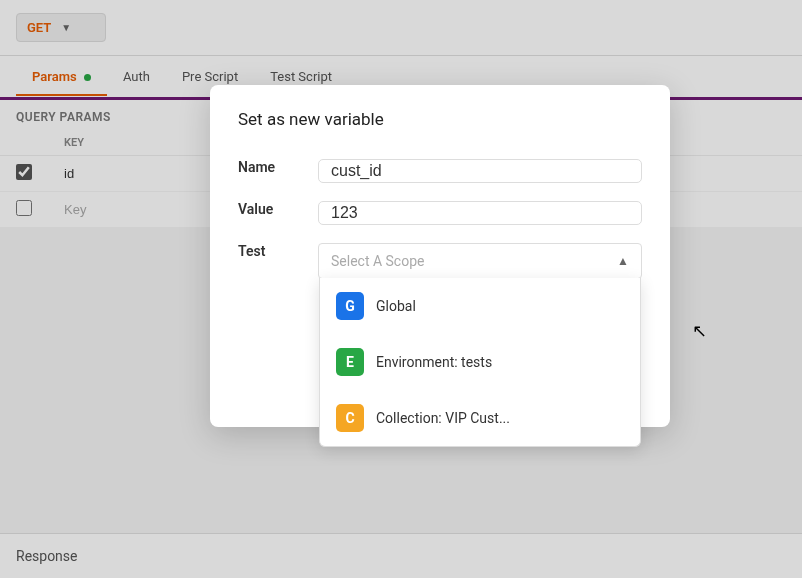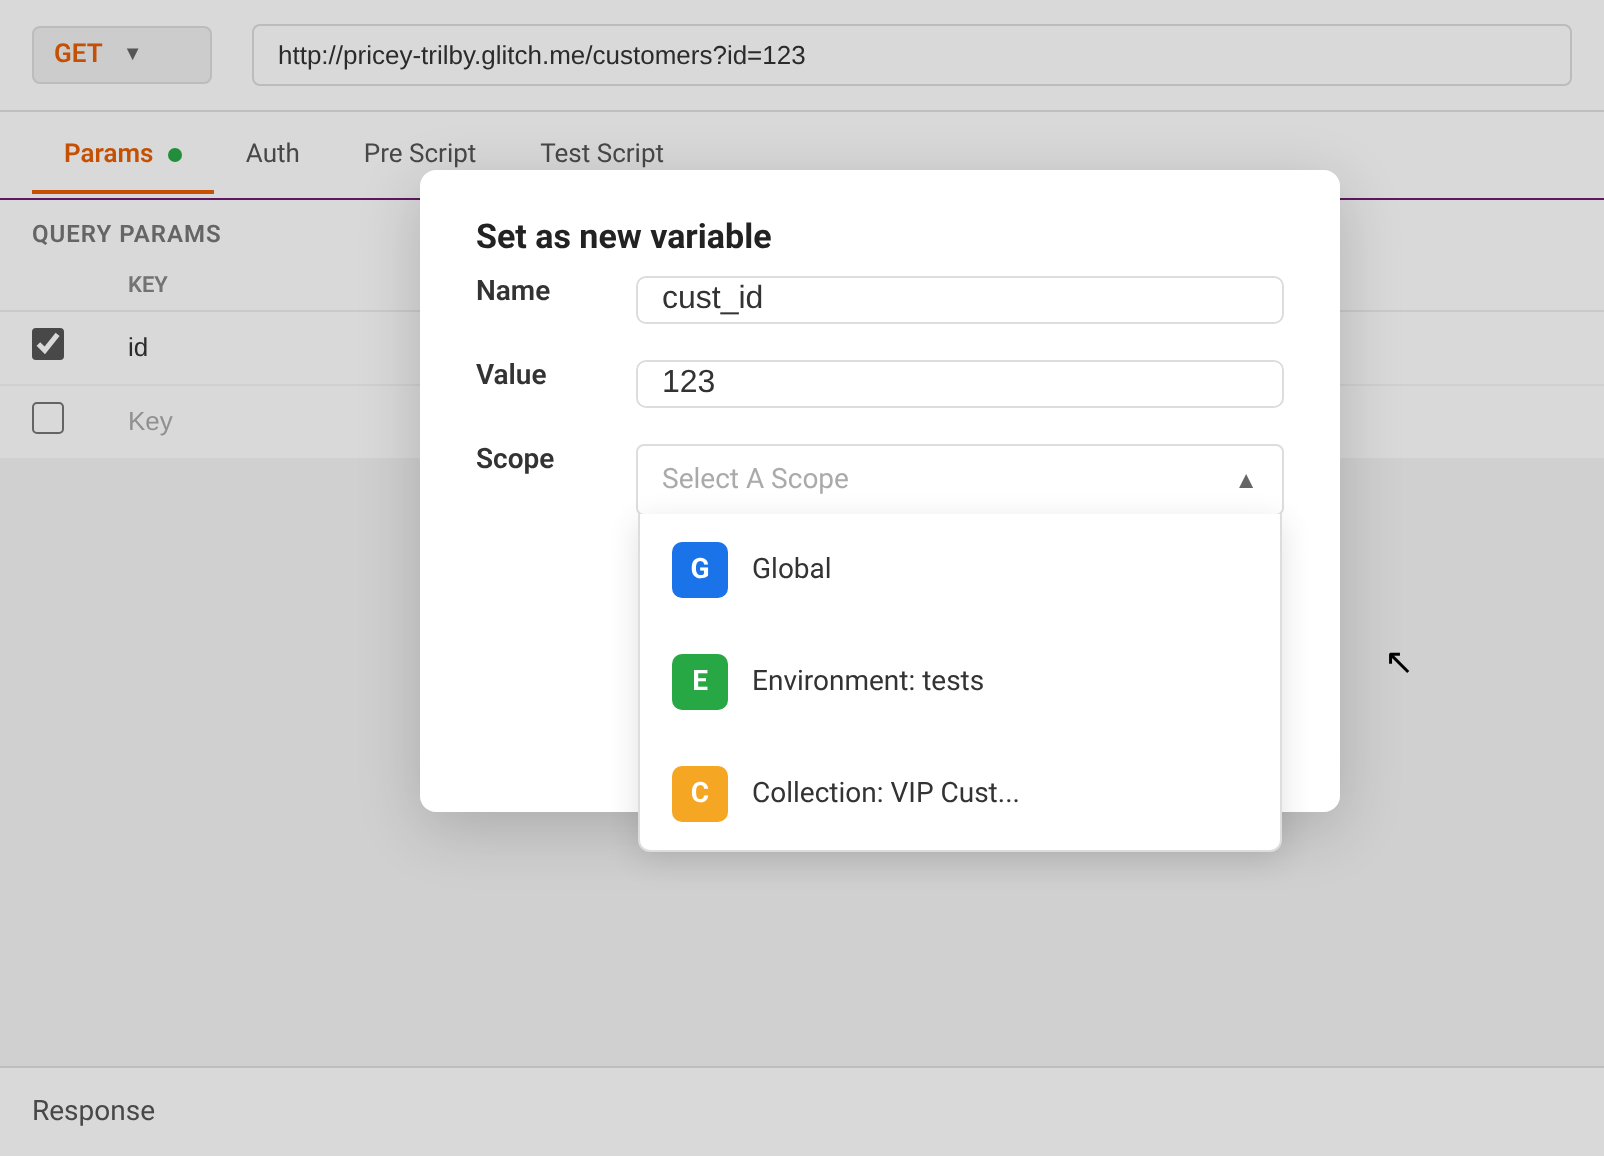--- a/index.html
+++ b/index.html
@@ -51,21 +51,21 @@
       padding: 7px 12px;
       font-size: 13px;
       color: #333;
       background: #fff;
       outline: none;
     }
 
     
     .tabs-container {
       background: #fff;
-      border-bottom: 1px solid #701a75;
+      border-bottom: 3px solid #701a75;
       padding: 0 16px;
       display: flex;
       align-items: center;
       height: 44px;
     }
 
     .tab {
       padding: 12px 16px;
       font-size: 13px;
       cursor: pointer;
@@ -182,23 +182,23 @@
       width: 460px;
       background: #fff;
       border-radius: 8px;
       box-shadow: 0 8px 32px rgba(0,0,0,0.18);
       z-index: 20;
       padding: 24px 28px 0 28px;
     }
 
     .dialog-title {
       font-size: 17px;
-      font-weight: 700;
+      font-weight: 400;
       color: #222;
-      margin-bottom: 9px;
+      margin-bottom: 30px;
     }
 
     .form-row {
       display: flex;
       align-items: flex-start;
       margin-bottom: 18px;
     }
 
     .form-label {
       font-size: 14px;
@@ -283,21 +283,20 @@
     .scope-icon.collection { background: #f5a623; }
   </style>
 </head>
 <body>
 
 <div class="top-bar">
   <div class="method-selector">
     <span>GET</span>
     <span class="chevron">▼</span>
   </div>
-  <input class="url-bar" type="text" value="http://pricey-trilby.glitch.me/customers?id=123" style="">
 </div>
 
 <div class="tabs-container">
   <div class="tab active">
     <span>Params</span>
     <span class="tab-dot"></span>
   </div>
   <div class="tab">
     <span>Auth</span>
   </div>
@@ -359,21 +358,21 @@
     <span class="form-label">Name</span>
     <input class="form-input" type="text" value="cust_id" style="">
   </div>
 
   <div class="form-row">
     <span class="form-label">Value</span>
     <input class="form-input" type="text" value="123" style="">
   </div>
 
   <div class="form-row" style="margin-bottom:0; position:relative;">
-    <span class="form-label">Scope</span>
+    <span class="form-label">Test</span>
     <div class="scope-selector" style="position:relative;gap:26px;">
       <span style="color:#aaa;">Select A Scope</span>
       <span class="chevron-up">▲</span>
 
       <div class="scope-dropdown">
         <div class="dropdown-item">
           <div class="scope-icon global">
             <span>G</span>
           </div>
           <span>Global</span>

